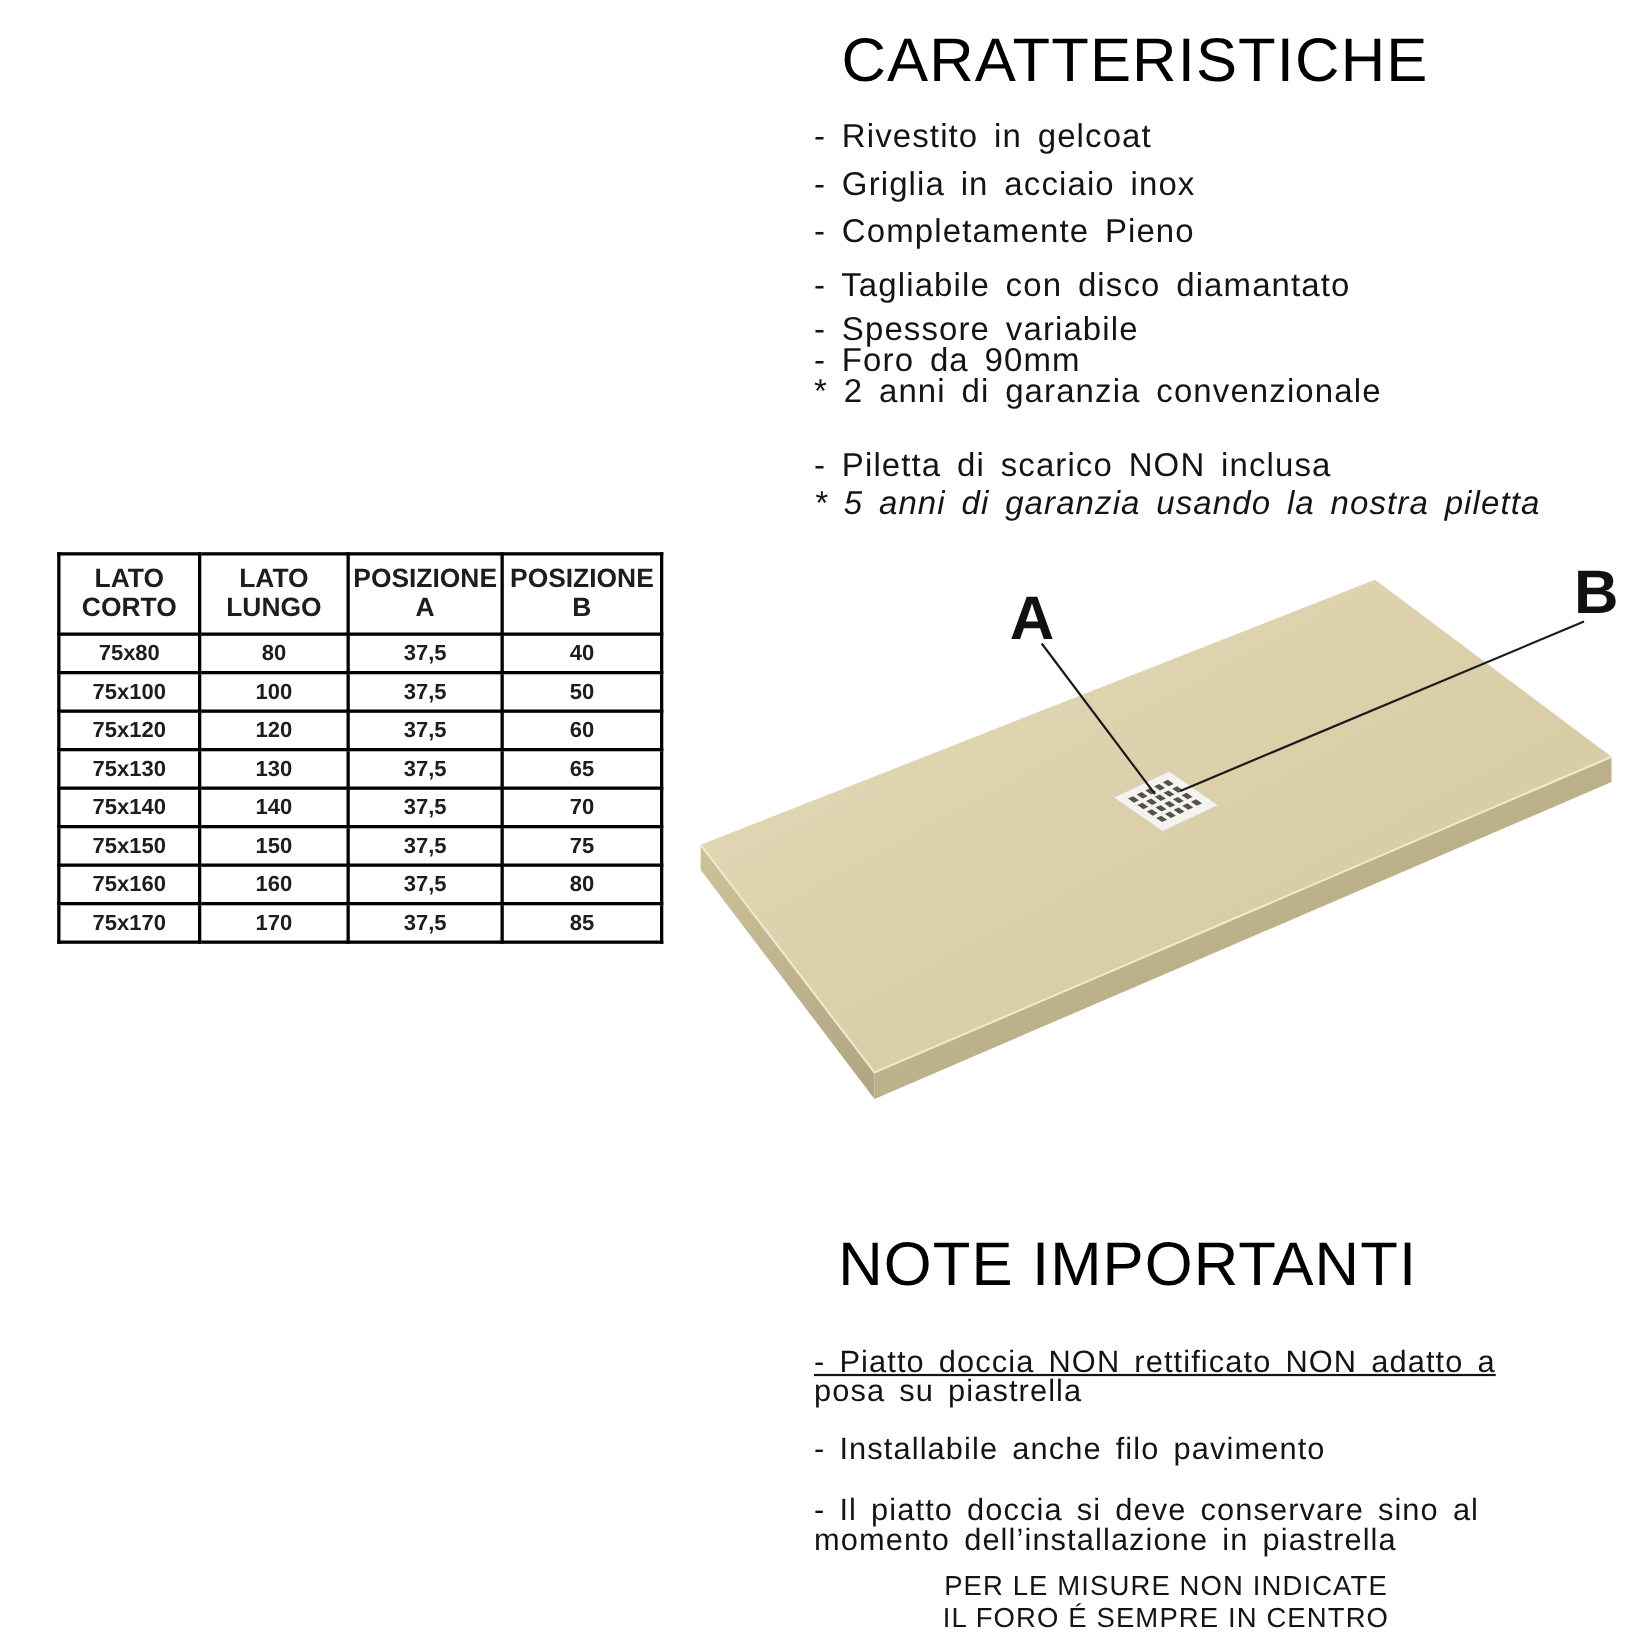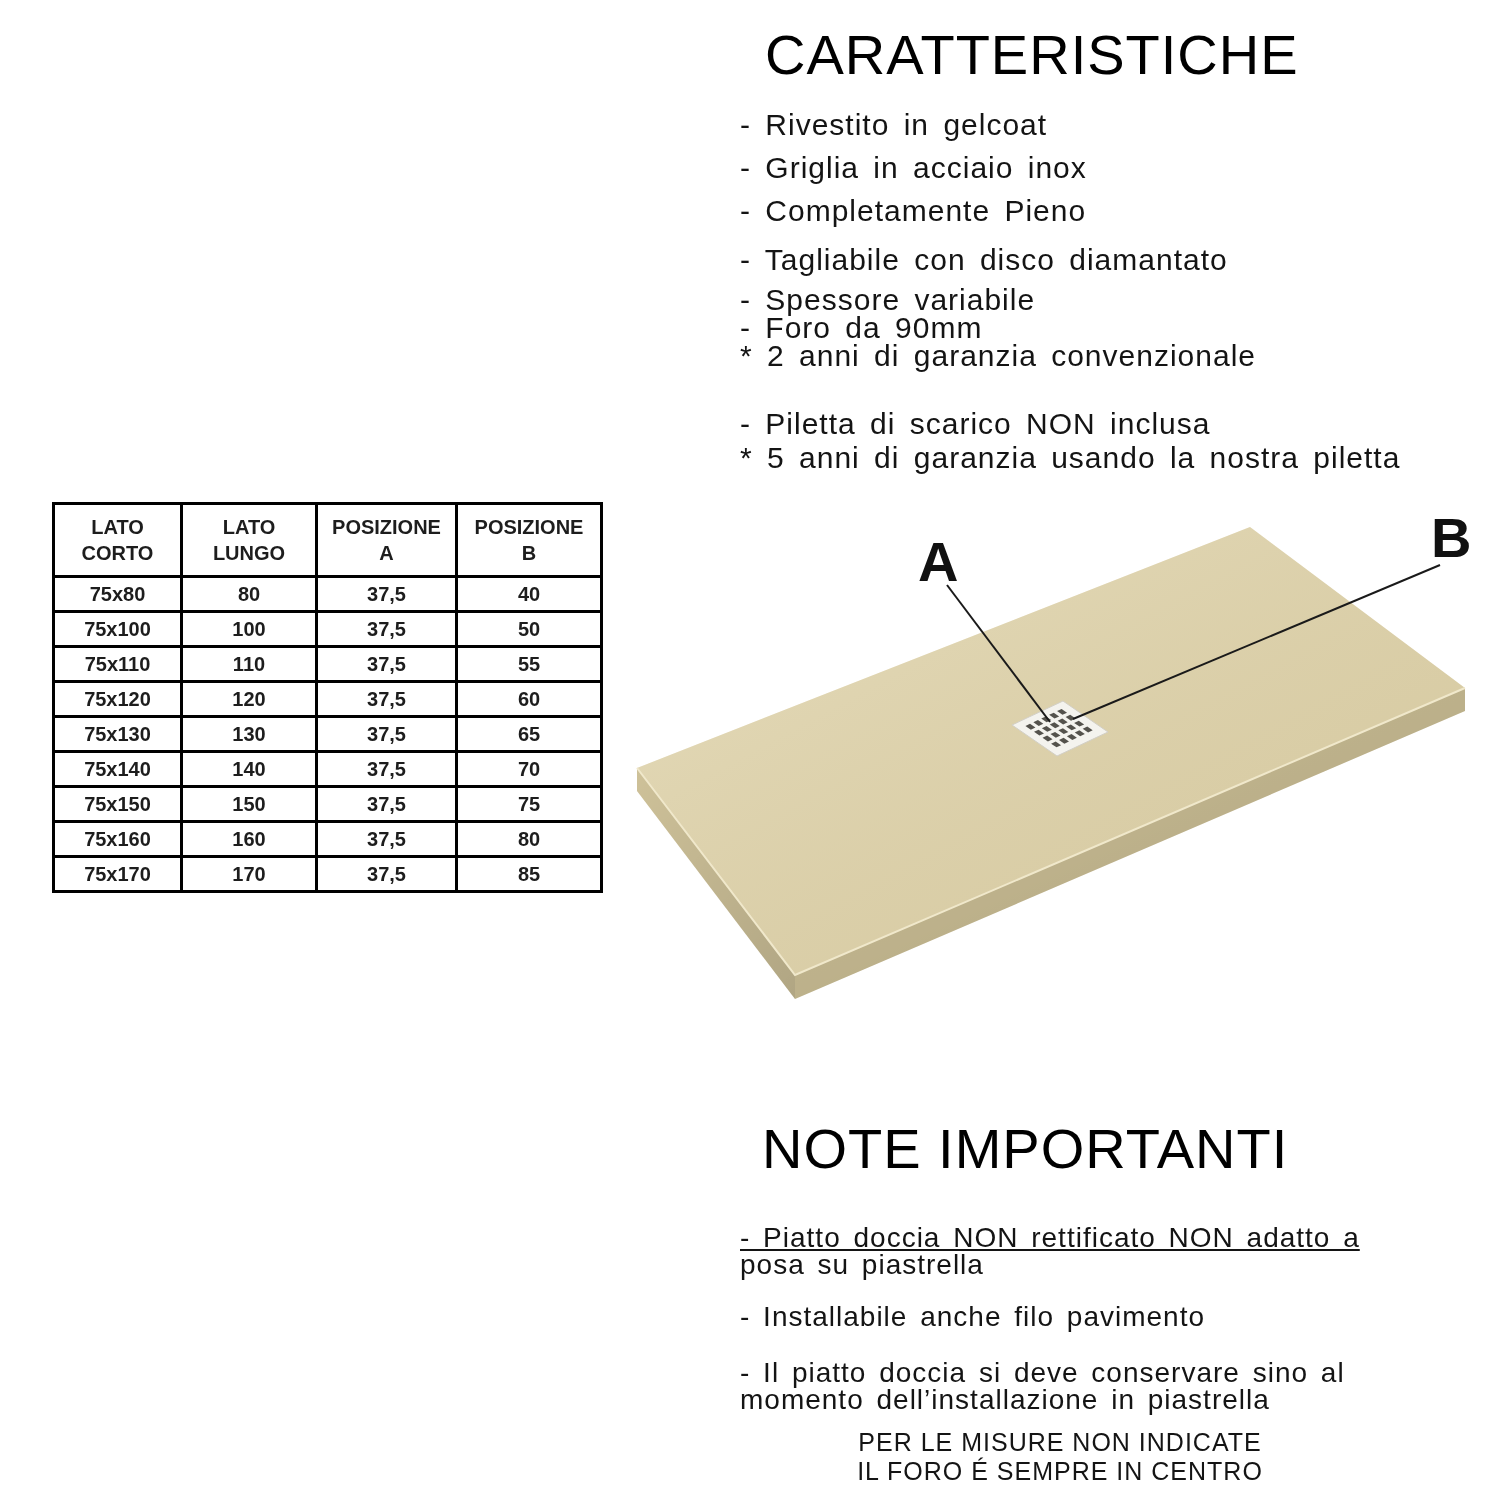--- a/index.html
+++ b/index.html
@@ -8,36 +8,36 @@
 
   
   .big-title{position:absolute;font-size:56px;letter-spacing:1px;white-space:nowrap;color:#000000;}
   .title-caratteristiche{left:765px;top:22px;}
   .title-note{left:762px;top:1116px;}
 
   
   .feat{position:absolute;left:740px;font-size:30px;letter-spacing:1px;word-spacing:5px;
         white-space:nowrap;line-height:1;color:#141414;}
   .f0{top:110px;} .f1{top:153px;} .f2{top:196px;} .f3{top:245px;}
-  .f4{top:285px;} .f5{top:313px;} .f6{top:341px;} .f7{top:409px;} .f8{top:443px;}
+  .f4{top:285px;} .f5{top:313px;} .f6{top:341px;} .f7{top:409px;} .f8{top:443px;font-style:italic;}
 
   
   .note-line{position:absolute;left:740px;font-size:28px;letter-spacing:1px;word-spacing:4px;
              white-space:nowrap;line-height:1;color:#141414;}
   .n0a{top:1224px;text-decoration:underline;} .n0b{top:1251px;} .n1{top:1303px;} .n2a{top:1359px;} .n2b{top:1386px;}
 
   .notes-footer{position:absolute;left:740px;top:1428px;width:640px;text-align:center;
                 font-size:25px;letter-spacing:1px;line-height:29px;color:#141414;}
 
   
   .size-table{position:absolute;left:52px;top:502px;border-collapse:collapse;
               font-family:"Liberation Sans","DejaVu Sans",sans-serif;}
   .size-table th,.size-table td{border:3px solid #000;text-align:center;vertical-align:middle;
               color:#1d1d1d;font-weight:bold;padding:0;}
-  .size-table th{height:70px;font-size:20px;line-height:26px;}
+  .size-table th{height:70px;font-size:24px;line-height:26px;}
   .size-table td{height:32px;font-size:20px;}
   .c0{width:128px;} .c1{width:135px;} .c2{width:140px;} .c3{width:145px;}
 
   
   .diagram-svg{position:absolute;left:600px;top:500px;width:900px;height:560px;}
   .diagram-svg text{font-family:"Liberation Sans","DejaVu Sans",sans-serif;
                     font-weight:bold;font-size:56px;fill:#111;}
 </style>
 </head>
 <body>
@@ -88,26 +88,20 @@
           <td>75x80</td>
           <td>80</td>
           <td>37,5</td>
           <td>40</td>
         </tr>
         <tr>
           <td>75x100</td>
           <td>100</td>
           <td>37,5</td>
           <td>50</td>
-        </tr>
-        <tr>
-          <td>75x110</td>
-          <td>110</td>
-          <td>37,5</td>
-          <td>55</td>
         </tr>
         <tr>
           <td>75x120</td>
           <td>120</td>
           <td>37,5</td>
           <td>60</td>
         </tr>
         <tr>
           <td>75x130</td>
           <td>130</td>

